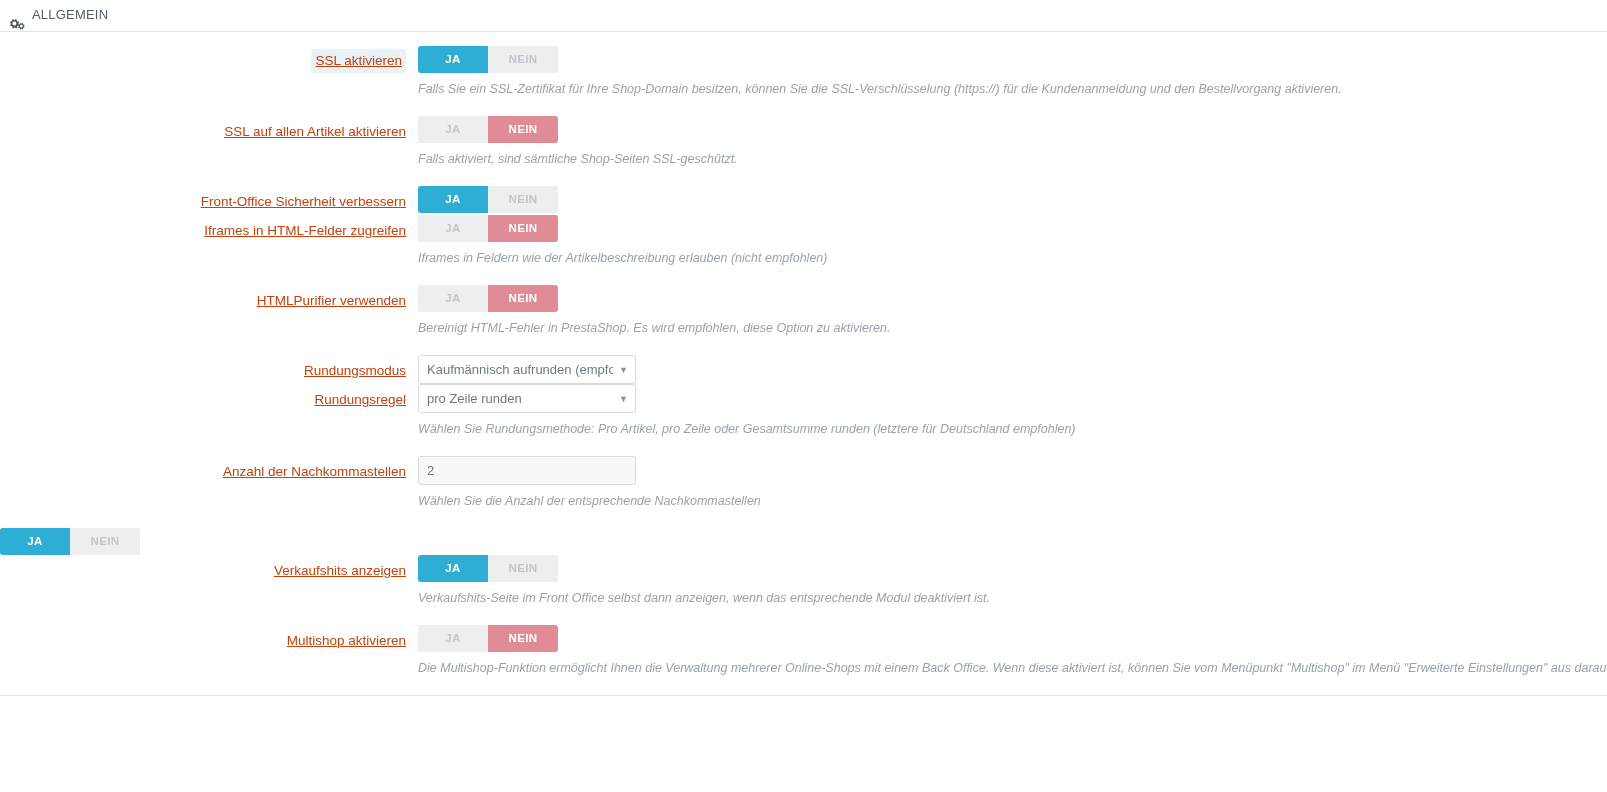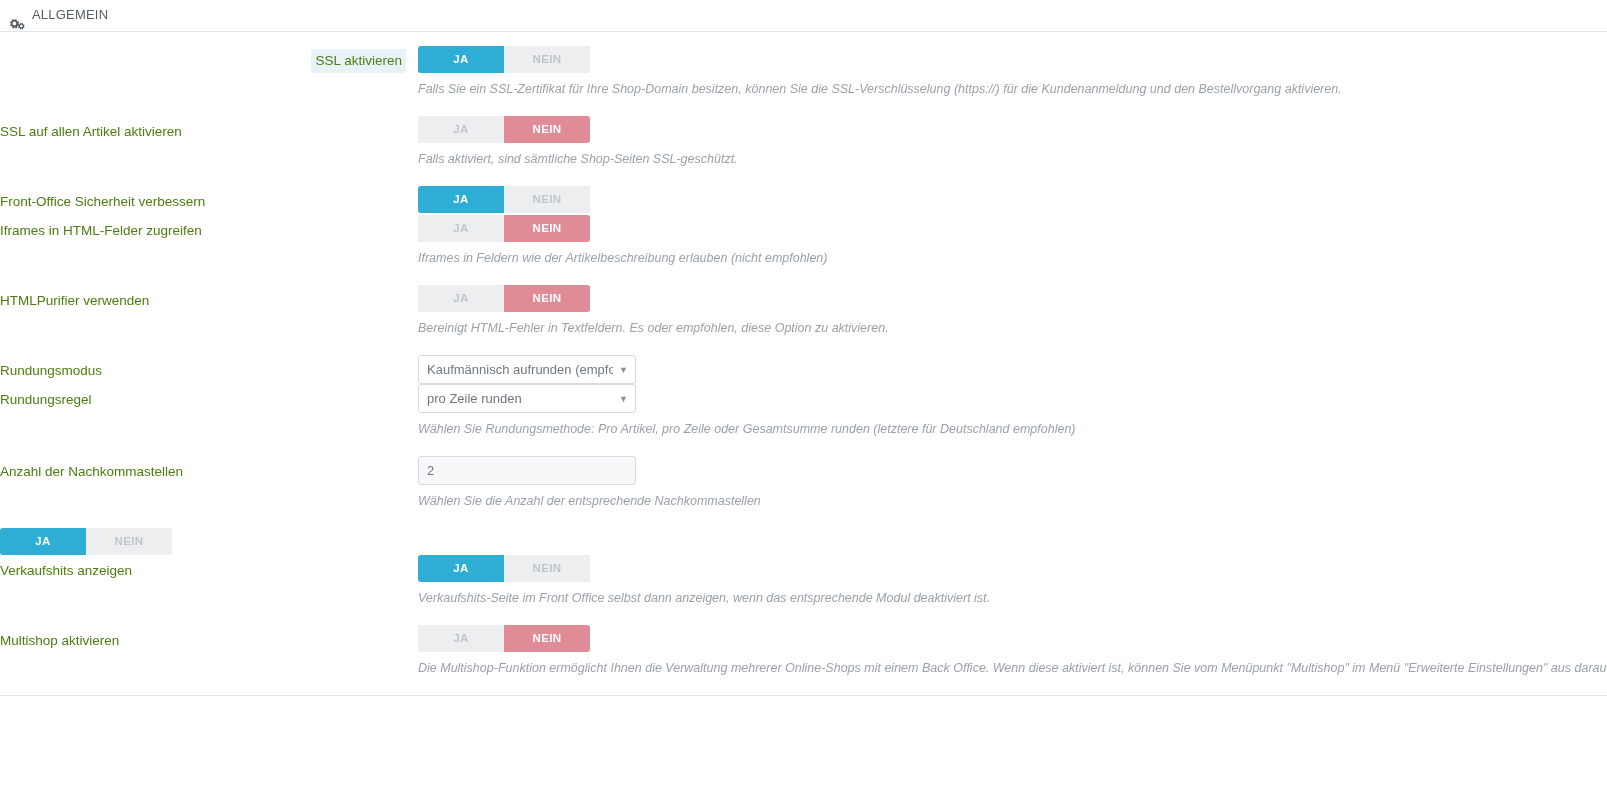--- a/index.html
+++ b/index.html
@@ -60,27 +60,28 @@
 
   
   .form-row {
     display: flex;
     align-items: flex-start;
     margin-bottom: 0px;
   }
   .form-label {
     width: 418px;
     min-width: 418px;
-    text-align: left;
+    text-align: right;
     padding-right: 12px;
     box-sizing: border-box;
     font-size: 13.5px;
-    color: #4d7c0f;
+    color: #c2410c;
     line-height: 26px;
     padding-top: 3px;
+    text-decoration: underline;
   }
   .form-label.highlight {
     display: flex;
     justify-content: flex-end;
   }
   .form-label.highlight > span {
     background: #e8f3f8;
     padding: 1px 4px;
     border-radius: 2px;
     display: inline-block;
@@ -94,21 +95,21 @@
   
   .switch {
     display: inline-flex;
     border-radius: 3px;
     overflow: hidden;
     box-shadow: 0 0 0 1px #e4e7ea inset;
     background: #edeff1;
     height: 27px;
   }
   .switch .opt {
-    width: 86px;
+    width: 70px;
     height: 27px;
     line-height: 27px;
     text-align: center;
     font-size: 11.5px;
     font-weight: bold;
     letter-spacing: .4px;
     color: #bfc6cc;
     background: #eceef0;
     cursor: pointer;
     user-select: none;
@@ -248,21 +249,21 @@
       </div>
     </div>
 
     <div class="form-row">
       <div class="form-label">HTMLPurifier verwenden</div>
       <div class="form-control-wrap">
         <div class="switch">
           <div class="opt">JA</div>
           <div class="opt on-no">NEIN</div>
         </div>
-        <div class="help-block">Bereinigt HTML-Fehler in Textfeldern. Es oder empfohlen, diese Option zu aktivieren.</div>
+        <div class="help-block">Bereinigt HTML-Fehler in PrestaShop. Es wird empfohlen, diese Option zu aktivieren.</div>
       </div>
     </div>
 
     <div class="form-row">
       <div class="form-label">Rundungsmodus</div>
       <div class="form-control-wrap">
         <div class="select-wrap">
           <select class="form-select">
             <option>Kaufmännisch aufrunden (empfohlen)</option>
           </select>

